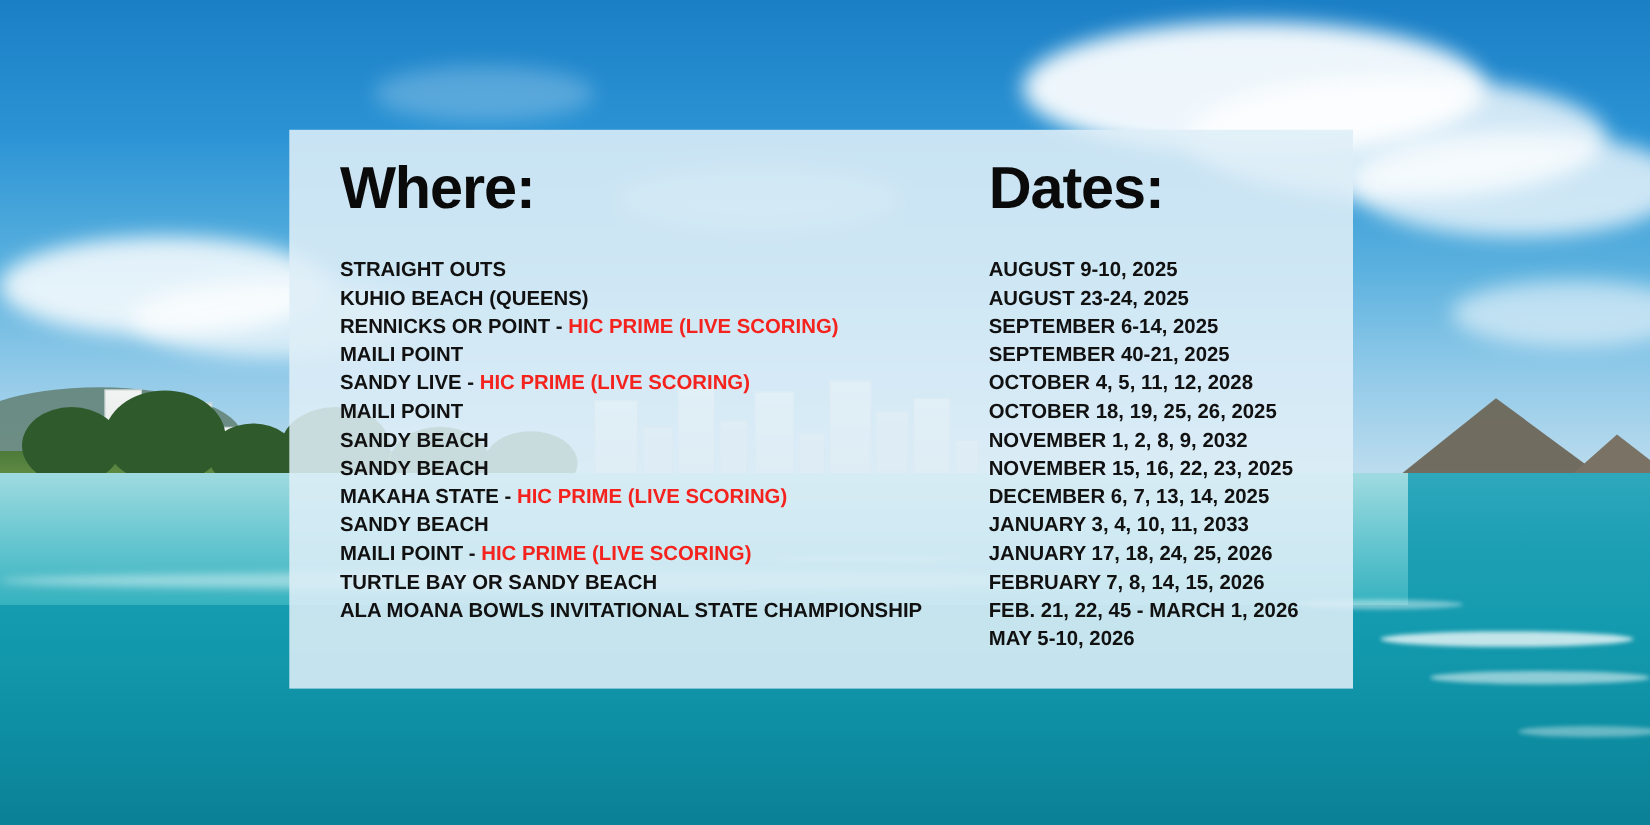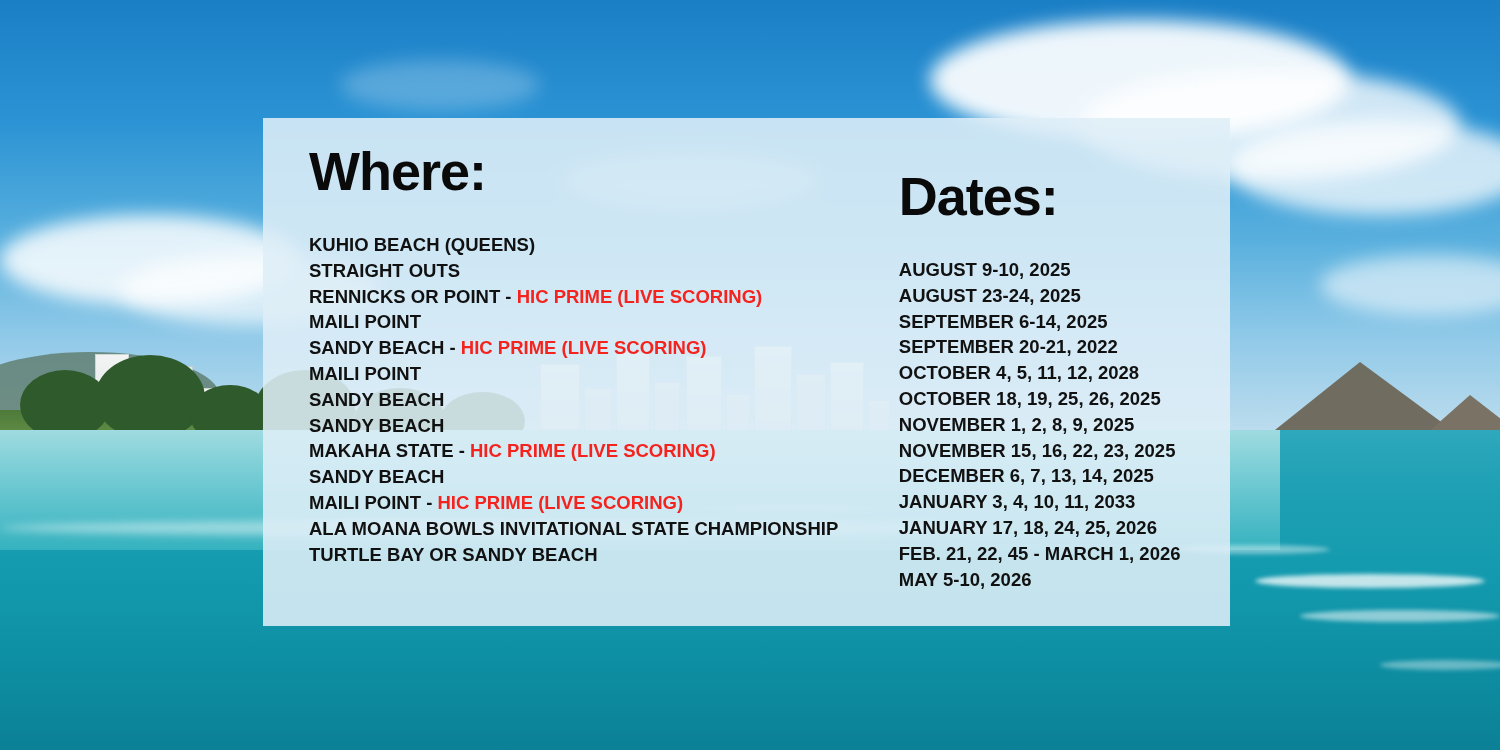--- a/index.html
+++ b/index.html
@@ -154,21 +154,21 @@
     height: 508px;
     background: rgba(222,238,247,0.88);
     box-sizing: border-box;
     padding: 26px 24px 0 24px;
   }
   .panel-cols {
     display: flex;
     width: 100%;
   }
   .col-where { width: 625px; }
-  .col-dates { width: 320px; margin-top: 25px; }
+  .col-dates { width: 320px; }
 
   .heading {
     font-size: 54px;
     font-weight: bold;
     color: #0a0a0a;
     letter-spacing: -1px;
     line-height: 1;
     margin: 0 0 34px 22px;
   }
   .heading.dates-heading { margin-left: 4px; }
@@ -239,50 +239,51 @@
   <div class="wave w4"></div>
   <div class="wave w5"></div>
   <div class="wave w6"></div>
 
   <div class="panel">
     <div class="panel-cols">
 
       <div class="col-where">
         <div class="heading">Where:</div>
         <ul class="rows" id="where-rows">
+            <li class="row"><span>STRAIGHT OUTS</span></li>
             <li class="row"><span>KUHIO BEACH (QUEENS)</span></li>
-            <li class="row"><span>STRAIGHT OUTS</span></li>
             <li class="row"><span>RENNICKS OR POINT - </span><span class="prime">HIC PRIME (LIVE SCORING)</span></li>
             <li class="row"><span>MAILI POINT</span></li>
-            <li class="row"><span>SANDY BEACH - </span><span class="prime">HIC PRIME (LIVE SCORING)</span></li>
+            <li class="row"><span>SANDY LIVE - </span><span class="prime">HIC PRIME (LIVE SCORING)</span></li>
             <li class="row"><span>MAILI POINT</span></li>
             <li class="row"><span>SANDY BEACH</span></li>
             <li class="row"><span>SANDY BEACH</span></li>
             <li class="row"><span>MAKAHA STATE - </span><span class="prime">HIC PRIME (LIVE SCORING)</span></li>
             <li class="row"><span>SANDY BEACH</span></li>
             <li class="row"><span>MAILI POINT - </span><span class="prime">HIC PRIME (LIVE SCORING)</span></li>
+            <li class="row"><span>TURTLE BAY OR SANDY BEACH</span></li>
             <li class="row"><span>ALA MOANA BOWLS INVITATIONAL STATE CHAMPIONSHIP</span></li>
-            <li class="row"><span>TURTLE BAY OR SANDY BEACH</span></li>
           </ul>
       </div>
 
       <div class="col-dates">
         <div class="heading dates-heading">Dates:</div>
         <ul class="rows" id="date-rows">
             <li class="row date-row">AUGUST 9-10, 2025</li>
             <li class="row date-row">AUGUST 23-24, 2025</li>
             <li class="row date-row">SEPTEMBER 6-14, 2025</li>
-            <li class="row date-row">SEPTEMBER 20-21, 2022</li>
+            <li class="row date-row">SEPTEMBER 40-21, 2025</li>
             <li class="row date-row">OCTOBER 4, 5, 11, 12, 2028</li>
             <li class="row date-row">OCTOBER 18, 19, 25, 26, 2025</li>
-            <li class="row date-row">NOVEMBER 1, 2, 8, 9, 2025</li>
+            <li class="row date-row">NOVEMBER 1, 2, 8, 9, 2032</li>
             <li class="row date-row">NOVEMBER 15, 16, 22, 23, 2025</li>
             <li class="row date-row">DECEMBER 6, 7, 13, 14, 2025</li>
             <li class="row date-row">JANUARY 3, 4, 10, 11, 2033</li>
             <li class="row date-row">JANUARY 17, 18, 24, 25, 2026</li>
+            <li class="row date-row">FEBRUARY 7, 8, 14, 15, 2026</li>
             <li class="row date-row">FEB. 21, 22, 45 - MARCH 1, 2026</li>
             <li class="row date-row">MAY 5-10, 2026</li>
           </ul>
       </div>
 
     </div>
   </div>
 </div>
 
 </body></html>

